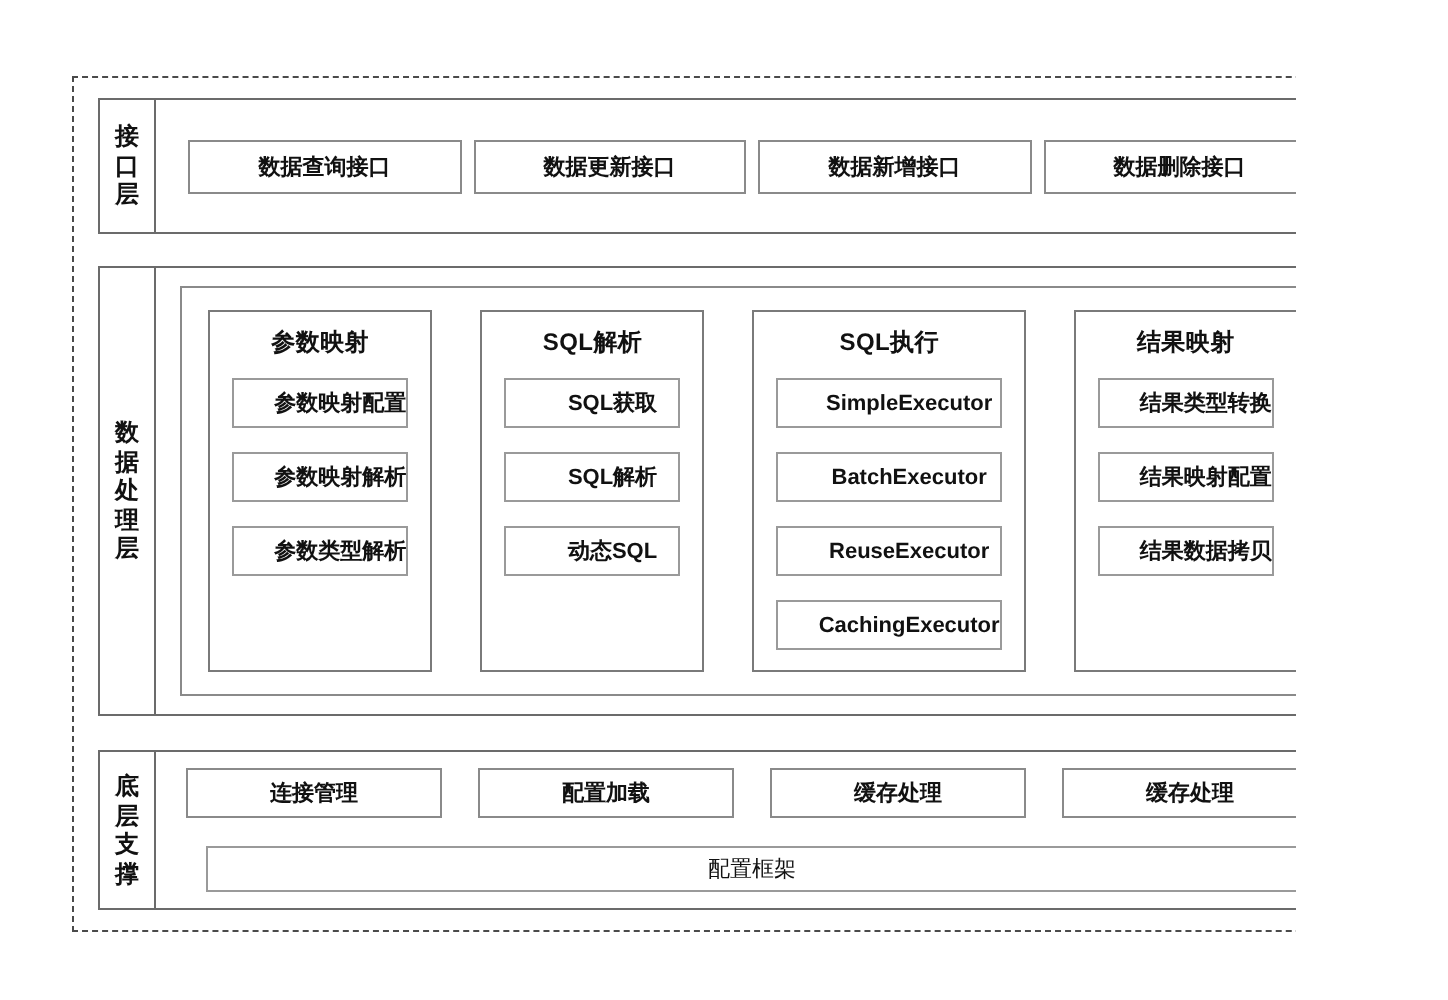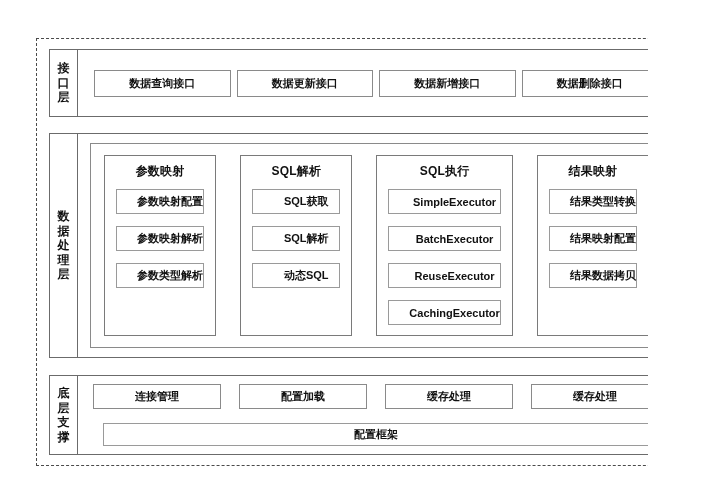--- a/index.html
+++ b/index.html
@@ -198,21 +198,21 @@
   }
   .support-wide {
     height: 23px;
     border: 1.3px solid #9a9a9a;
     box-sizing: border-box;
     background: #ffffff;
     display: flex;
     align-items: center;
     justify-content: center;
     font-size: 11px;
-    font-weight: bold;
+    font-weight: normal;
     color: #111111;
     margin: 0 14px;
   }
 </style>
 </head>
 <body>
 
 <div id="canvas">
 
   <div class="outer-dashed">

